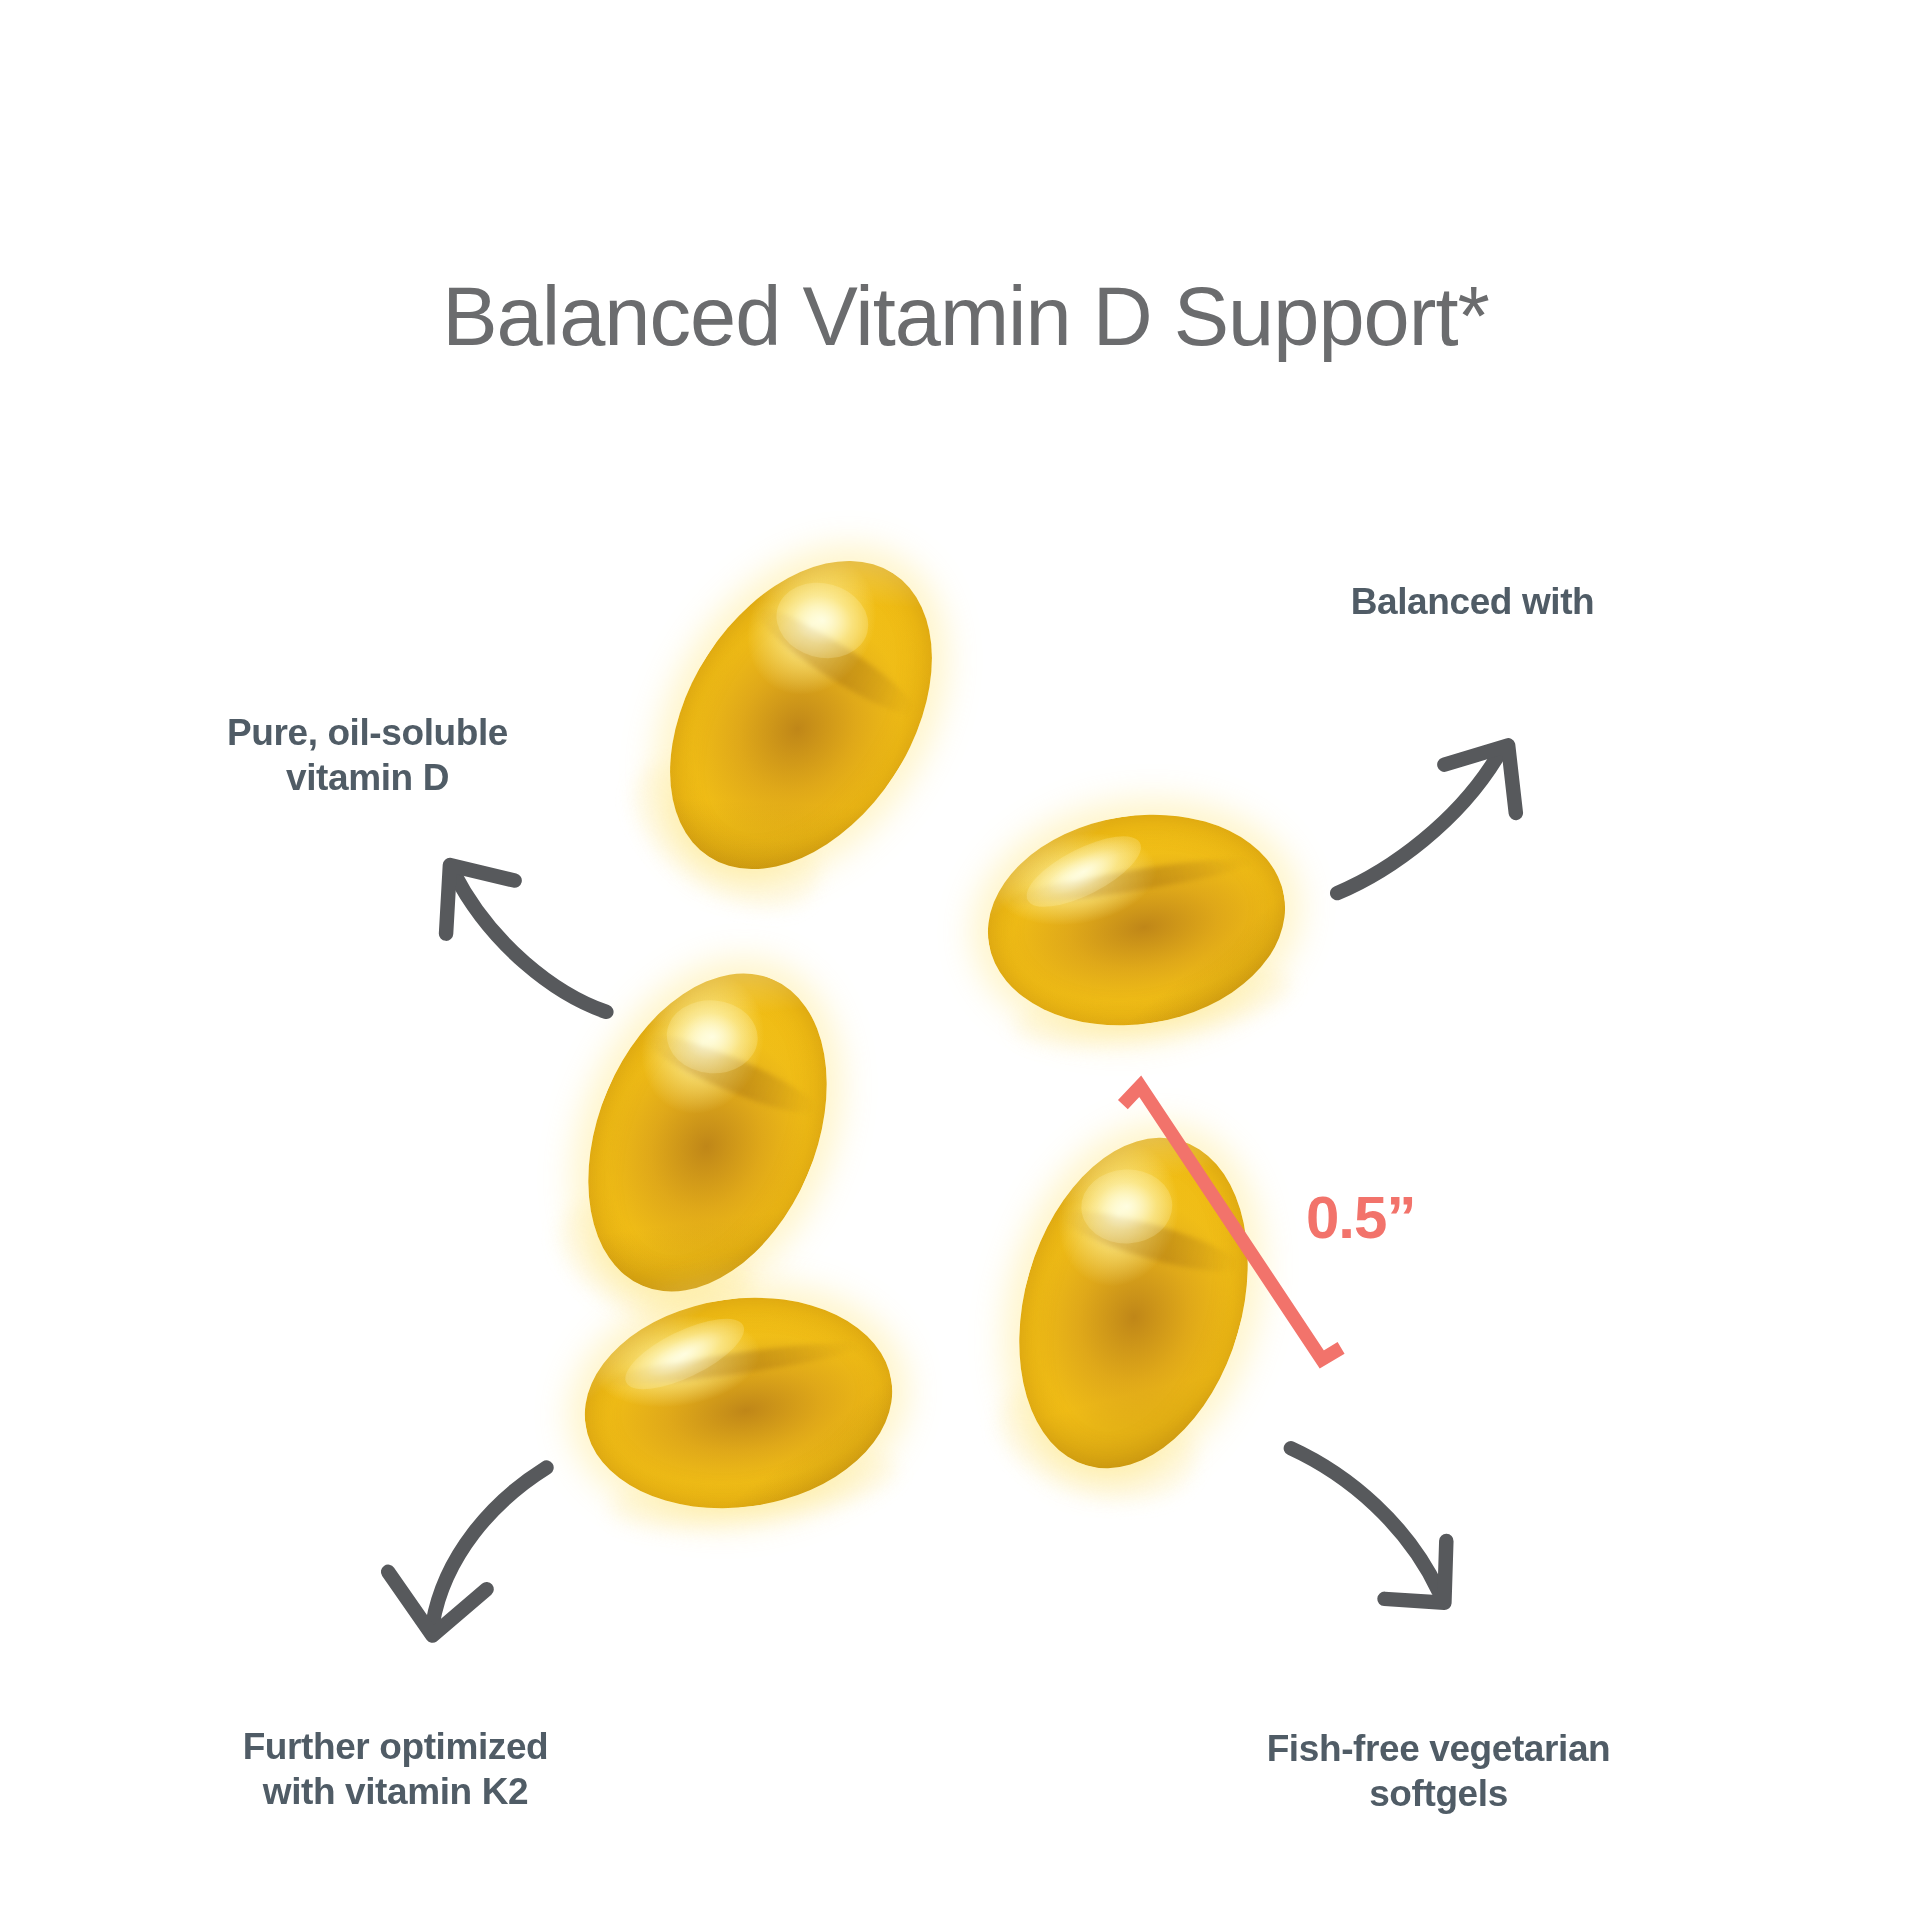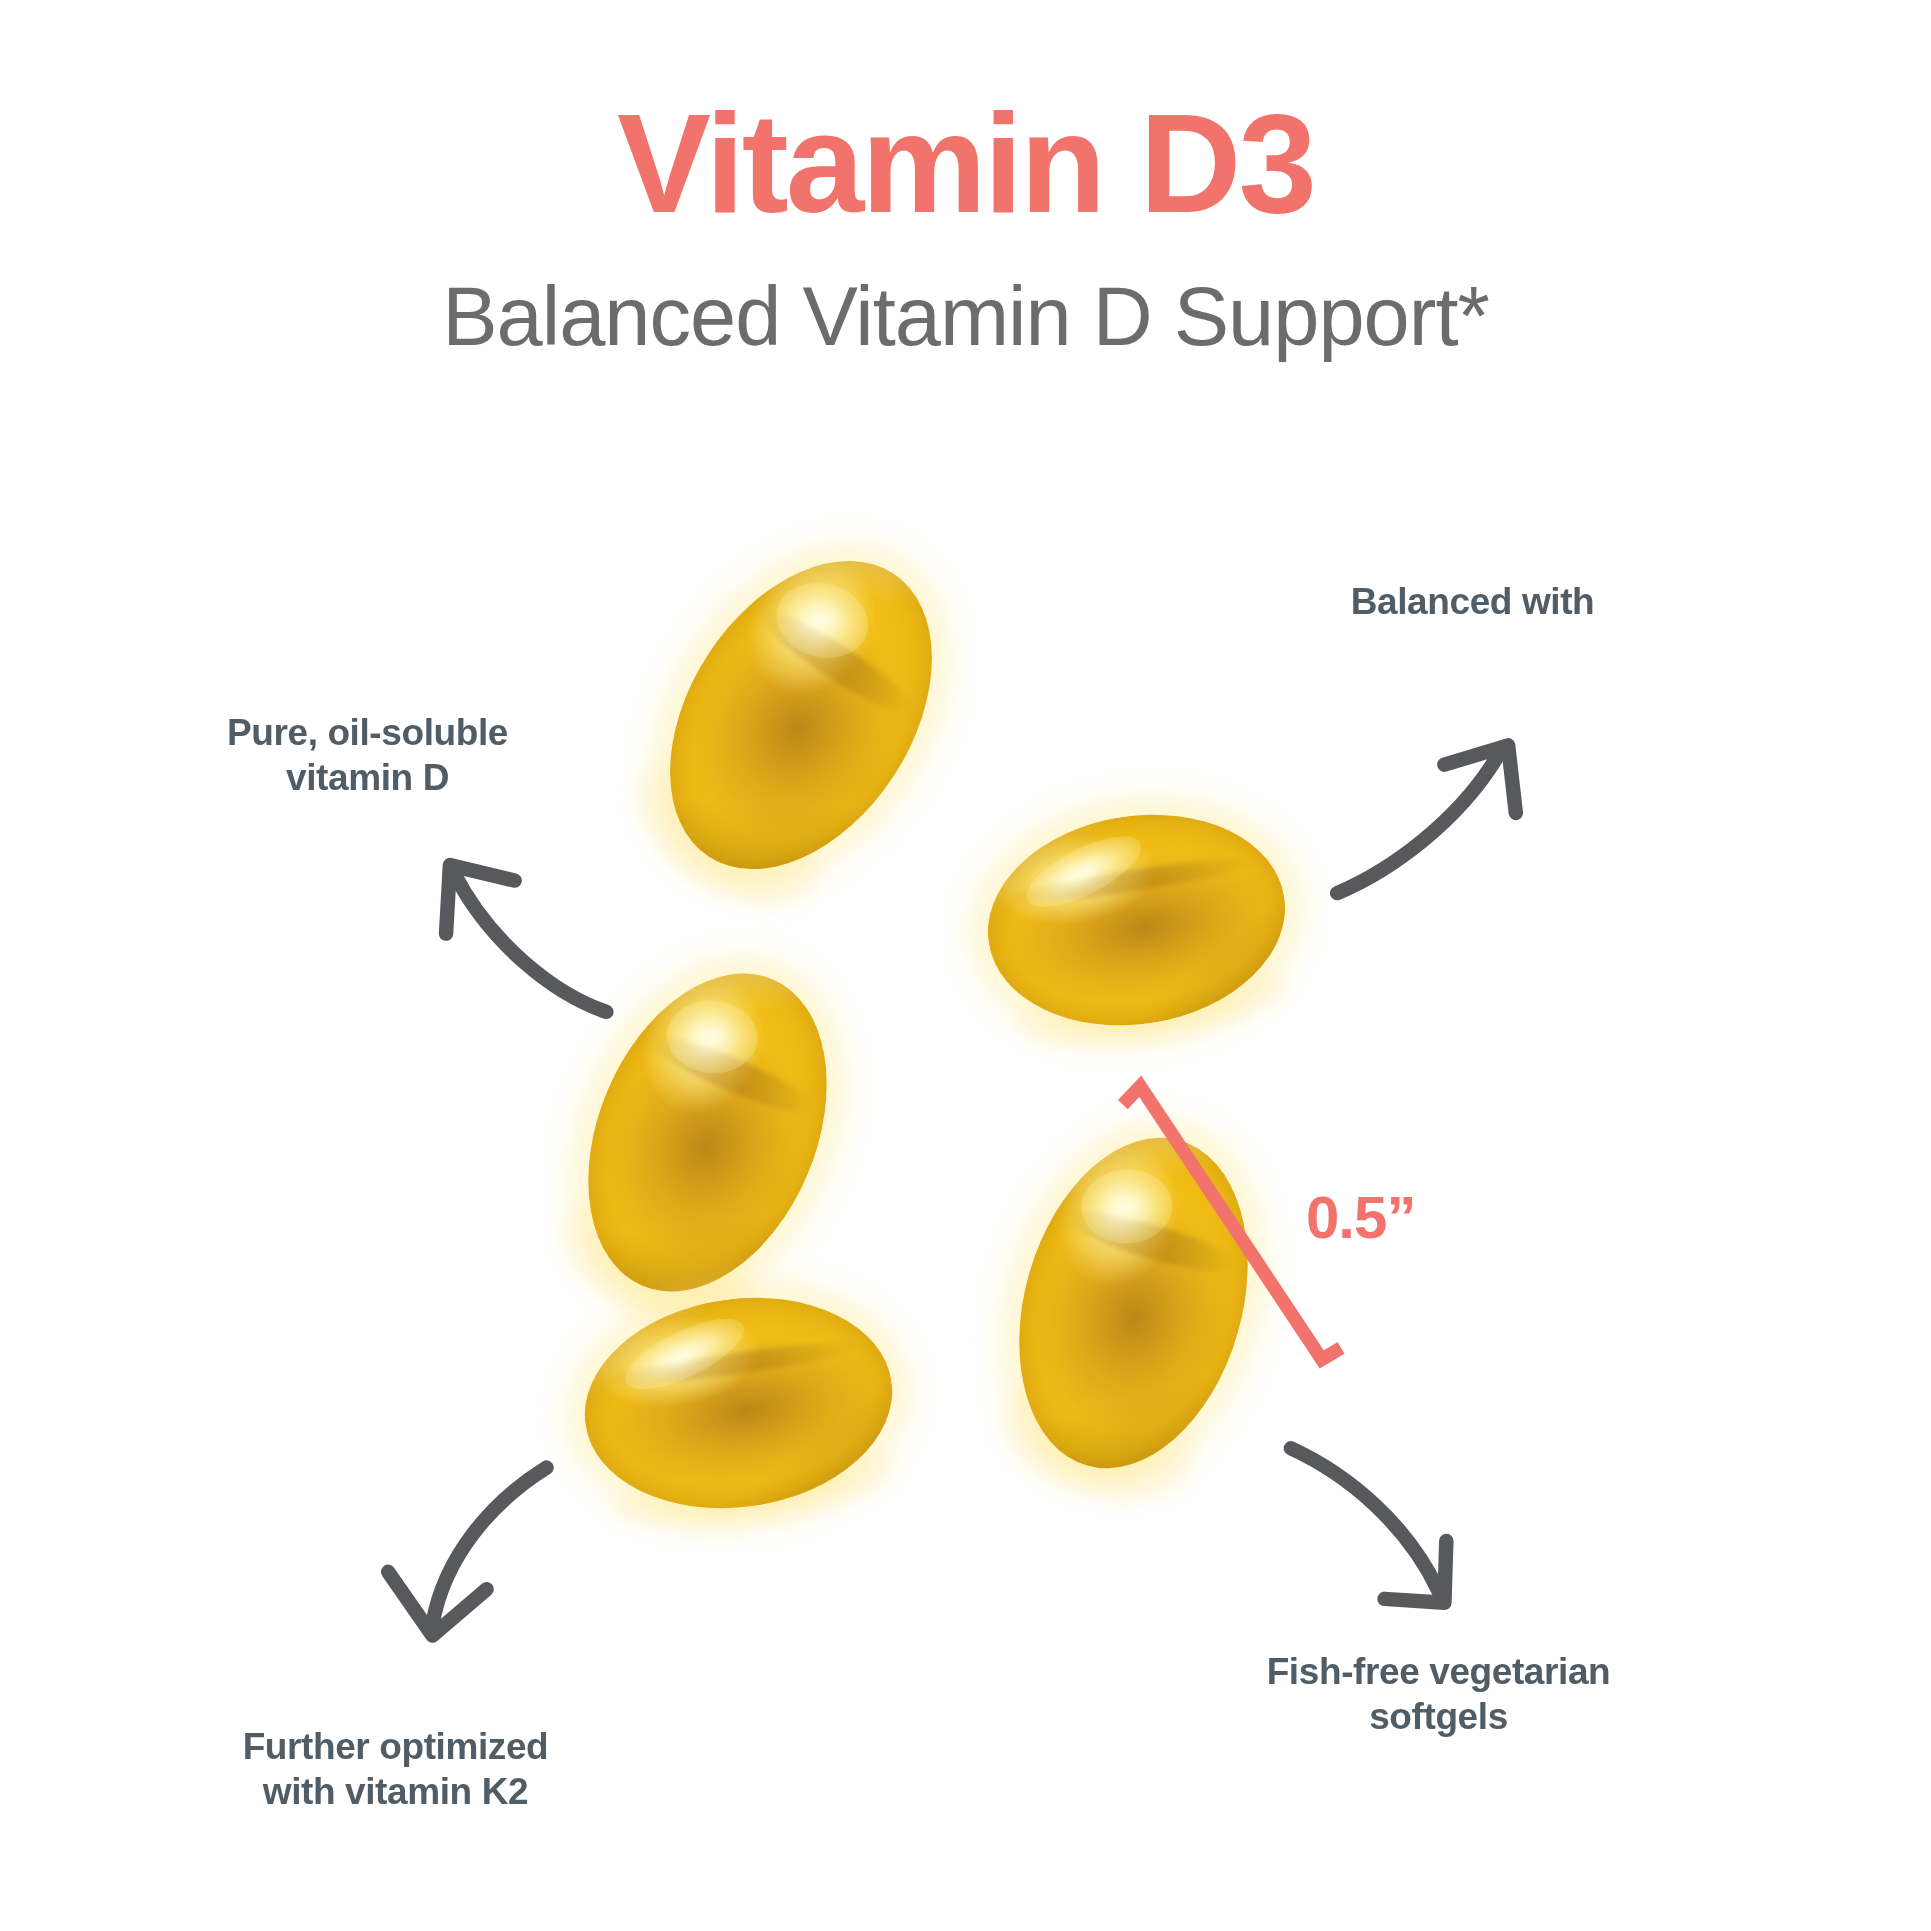--- a/index.html
+++ b/index.html
@@ -159,21 +159,20 @@
     width: 1931px;
     height: 1931px;
     pointer-events: none;
   }
 </style>
 </head>
 <body>
 
 <div id="page">
 
-  <div id="title">Vitamin D3</div>
 
   <div id="subtitle">Balanced Vitamin D Support*</div>
 
   <div class="softgel" style="left:690px; top:546px; width:222px; height:338px; transform:rotate(33deg);">
     <div class="shadow"></div>
     <div class="body"></div>
     <div class="rim"></div>
     <div class="seam"></div>
     <div class="shine"></div>
   </div>
@@ -264,19 +263,19 @@
 
   <div class="callout" style="left:1212px; top:579px; width:521px;">
     <div>Balanced with</div>
   </div>
 
   <div class="callout" style="left:183px; top:1724px; width:425px;">
     <div>Further optimized</div>
     <div>with vitamin K2</div>
   </div>
 
-  <div class="callout" style="left:1197px; top:1649px; width:483px;">
+  <div class="callout" style="left:1197px; top:1726px; width:483px;">
     <div>Fish-free vegetarian</div>
     <div>softgels</div>
   </div>
 
 </div>
 
 
 </body></html>

